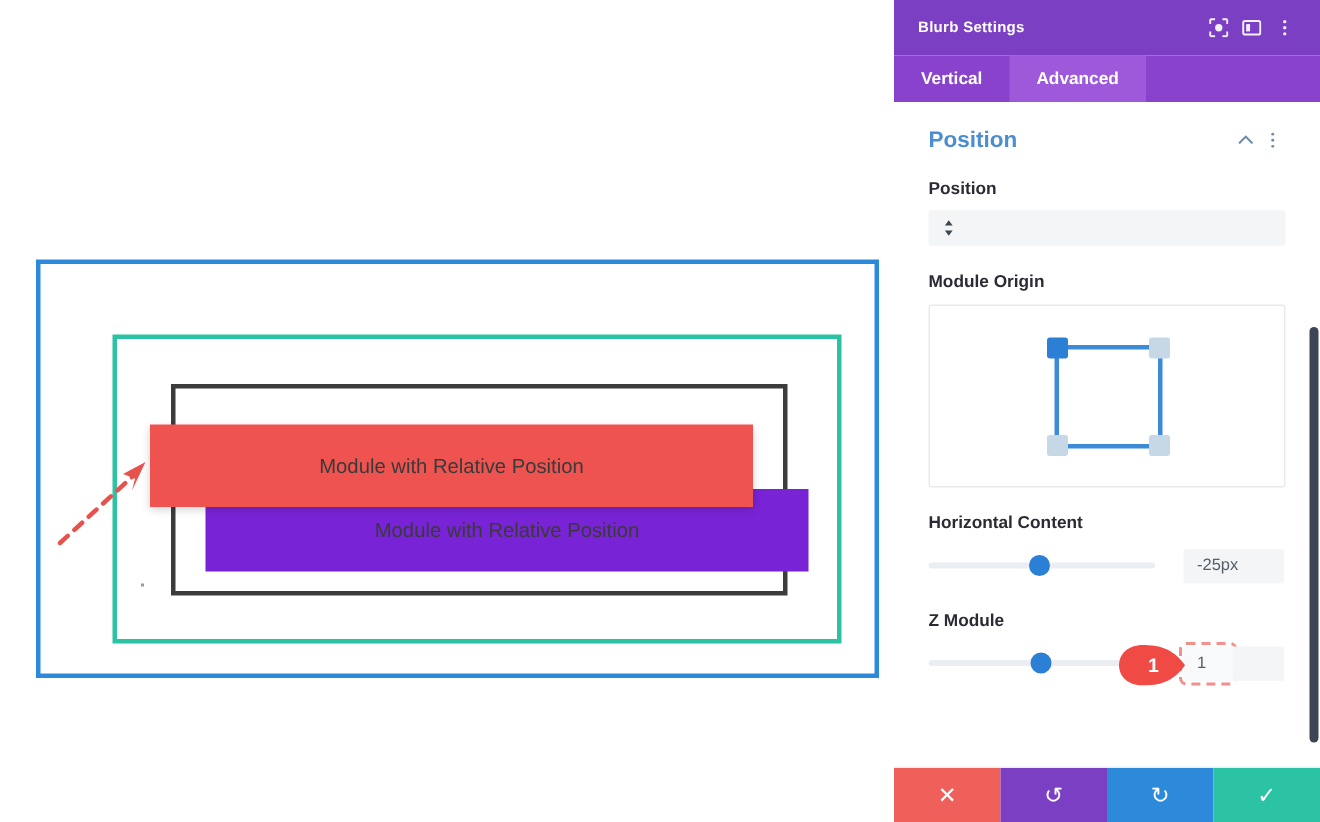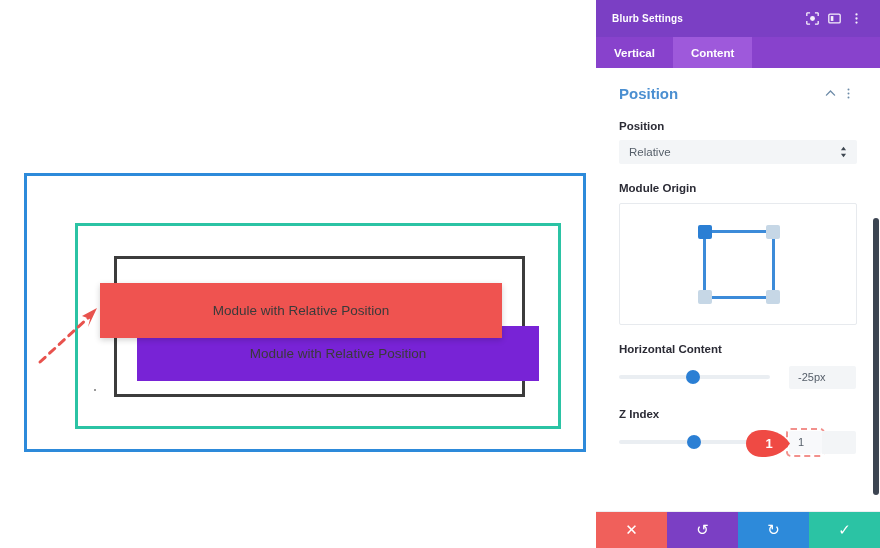--- a/index.html
+++ b/index.html
@@ -349,21 +349,21 @@
           <circle cx="8" cy="13" r="1.4" fill="#ffffff"></circle>
         </svg>
       </div>
     </div>
 
     <div class="panel-tabs">
       <div class="tab">
         <span>Vertical</span>
       </div>
       <div class="tab active">
-        <span>Content</span>
+        <span>Advanced</span>
       </div>
       <div class="tabs-tail"></div>
     </div>
 
     <div class="panel-body">
 
       <div class="section-head">
         <div class="section-title">Position</div>
         <div class="sec-icon">
           <svg width="13" height="13" viewBox="0 0 16 16">
@@ -374,21 +374,20 @@
           <svg width="13" height="13" viewBox="0 0 16 16">
             <circle cx="8" cy="3" r="1.2" fill="#6d8ba8"></circle>
             <circle cx="8" cy="8" r="1.2" fill="#6d8ba8"></circle>
             <circle cx="8" cy="13" r="1.2" fill="#6d8ba8"></circle>
           </svg>
         </div>
       </div>
 
       <div class="field-label">Position</div>
       <div class="select-box">
-        <span class="select-value">Relative</span>
         <span class="select-arrows">
           <svg width="7" height="12" viewBox="0 0 8 14">
             <path d="M4 1 L7 5 L1 5 Z" fill="#3d4650"></path>
             <path d="M4 13 L7 9 L1 9 Z" fill="#3d4650"></path>
           </svg>
         </span>
       </div>
 
       <div class="field-label">Module Origin</div>
       <div class="origin-box">
@@ -408,21 +407,21 @@
       <div class="field-label">Horizontal Content</div>
       <div class="slider-row">
         <div class="slider-track">
           <div class="slider-knob" style="left:67px"></div>
         </div>
         <div class="value-box">
           <span>-25px</span>
         </div>
       </div>
 
-      <div class="field-label">Z Index</div>
+      <div class="field-label">Z Module</div>
       <div class="slider-row zrow">
         <div class="slider-track">
           <div class="slider-knob" style="left:68px"></div>
         </div>
         <div class="value-box highlighted">
           <span>1</span>
         </div>
         <div class="zfill"></div>
 
         <div class="callout">

